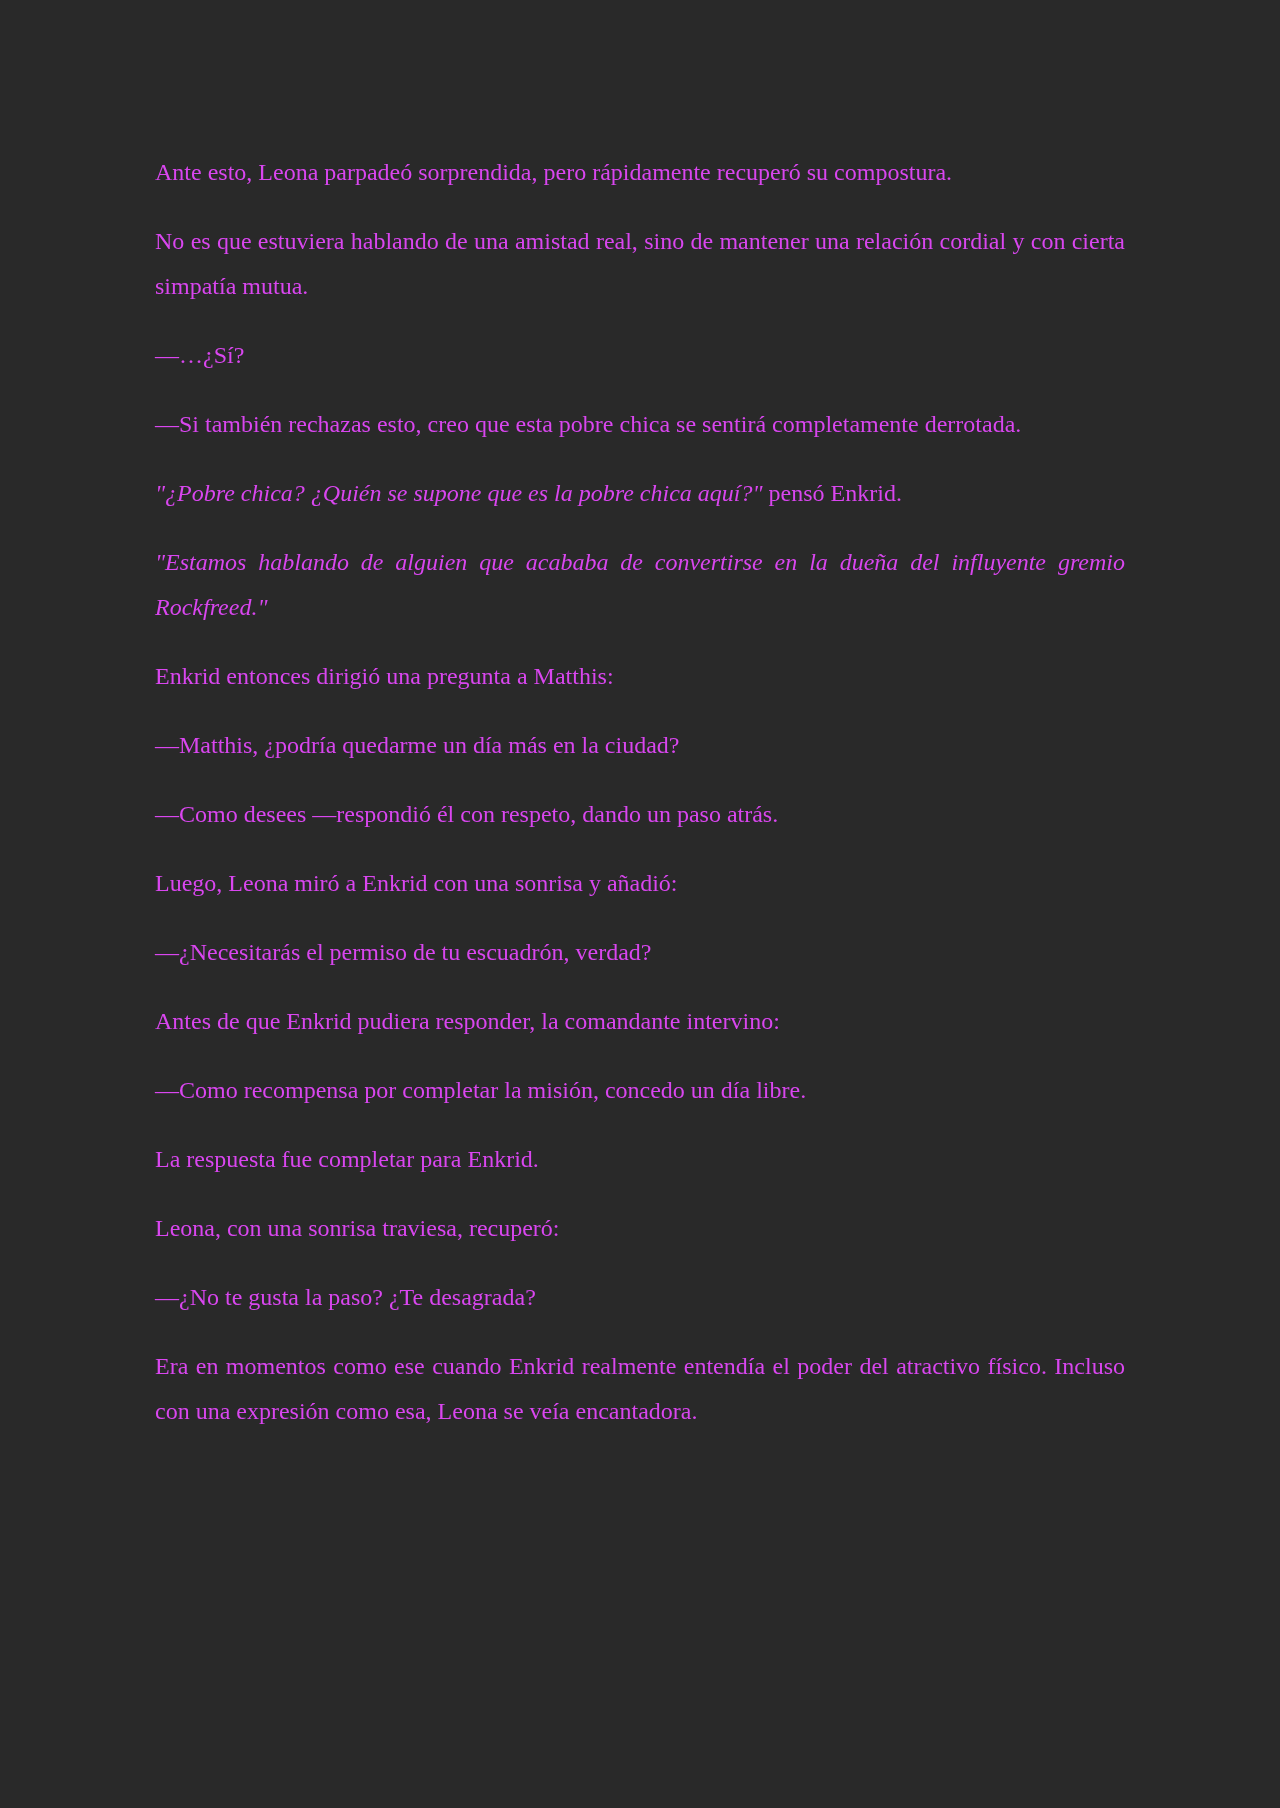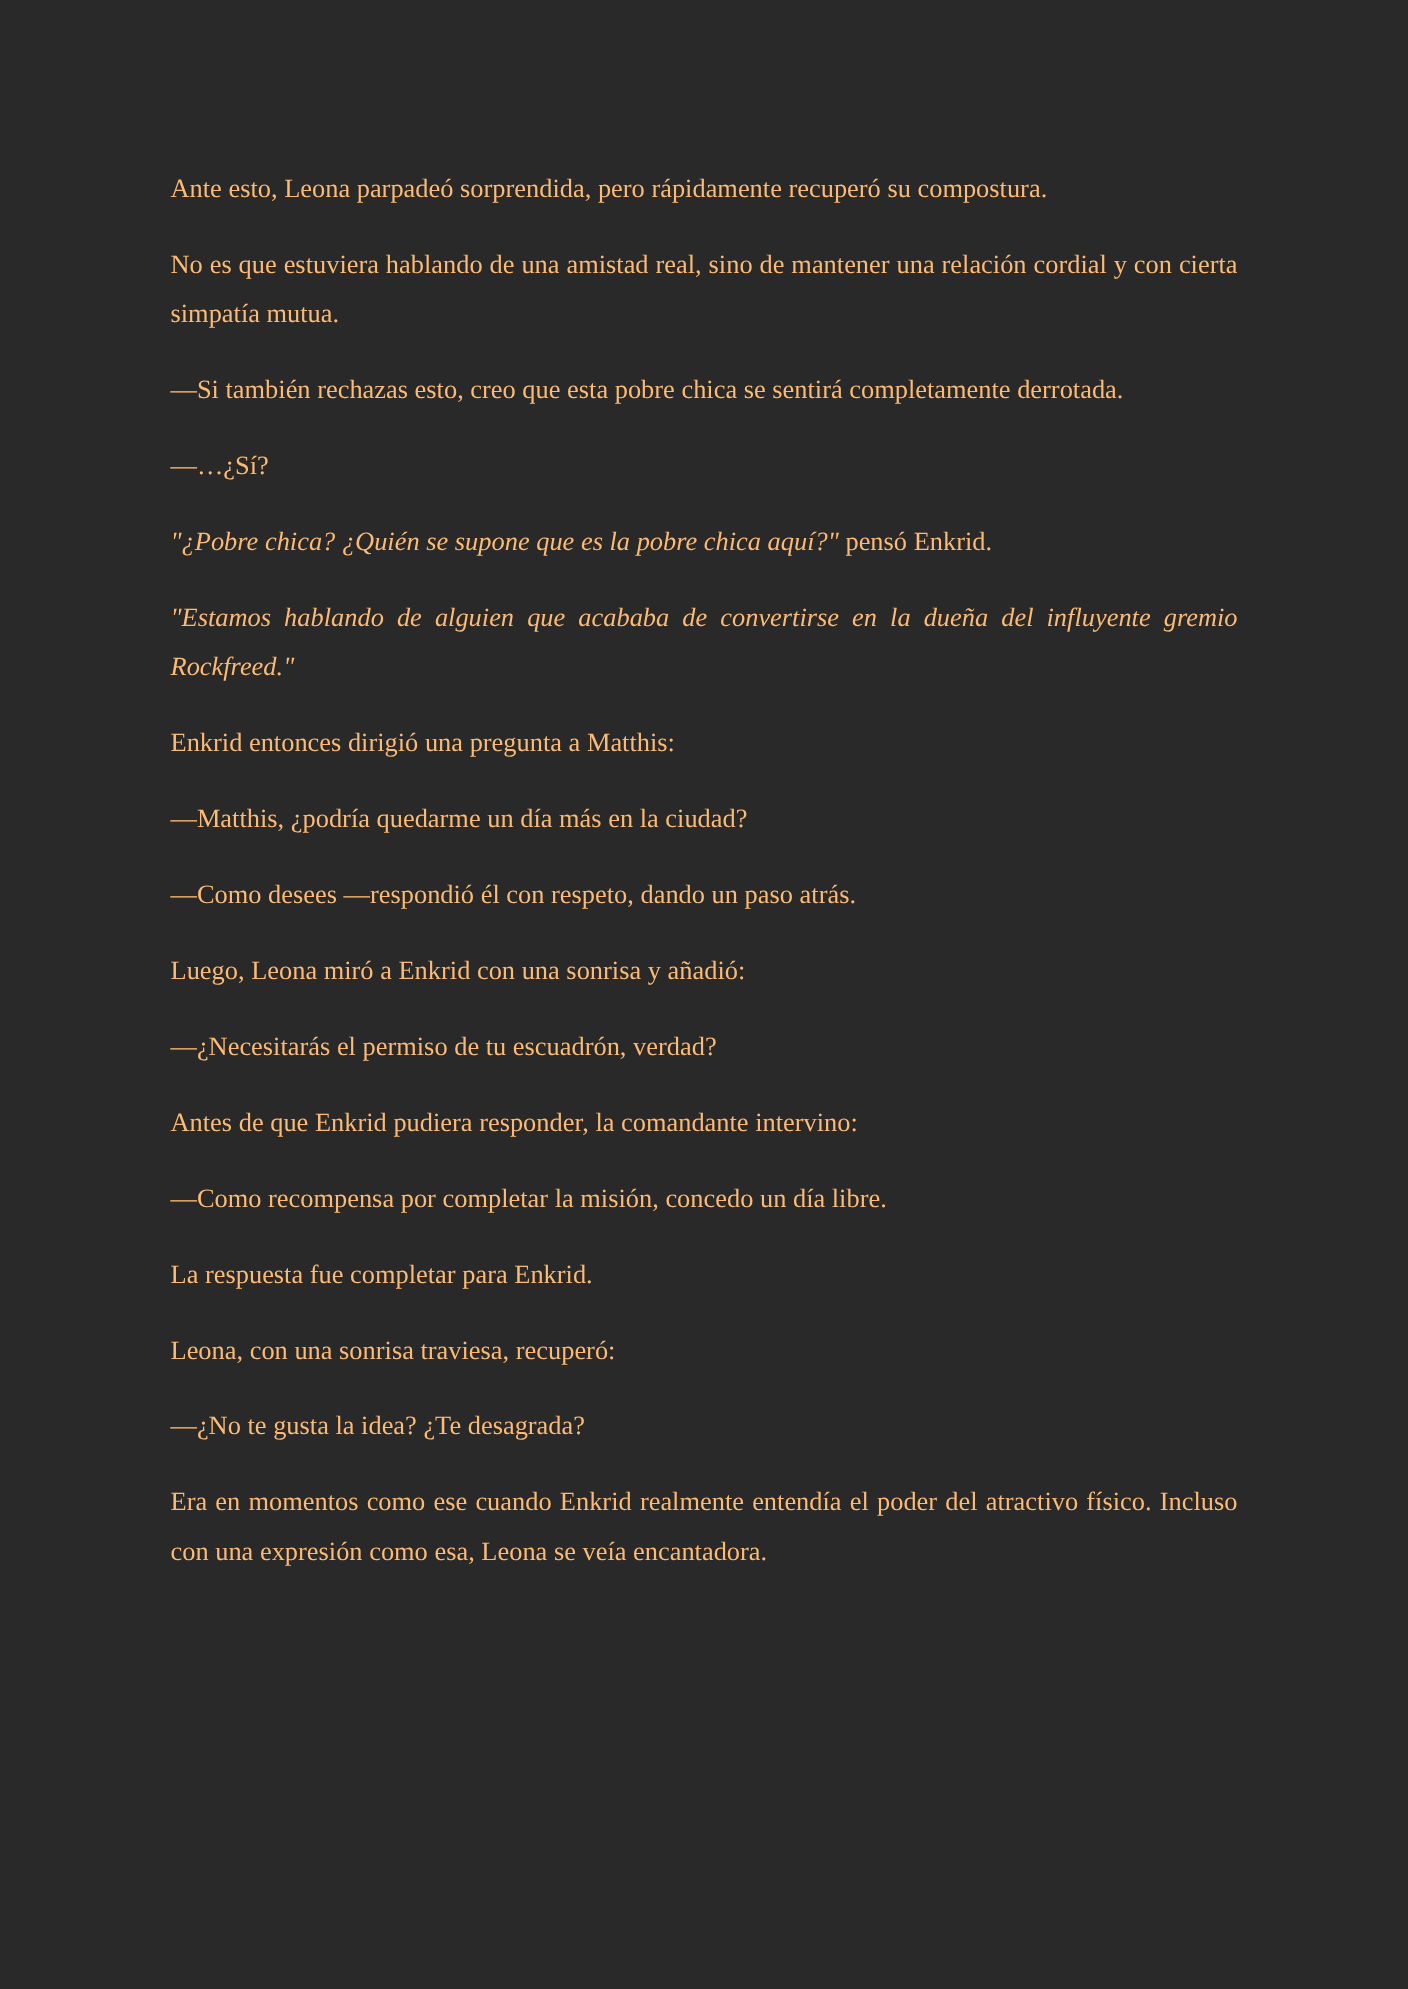--- a/index.html
+++ b/index.html
@@ -16,51 +16,51 @@
       position: relative;
       width: 1280px;
       padding: 150px 155px 0 155px;
       box-sizing: border-box;
     }
     .chapter-text {
       width: 970px;
       font-family: "Liberation Serif", serif;
       font-size: 24px;
       line-height: 45px;
-      color: #fdba74;
+      color: #d946ef;
       text-align: justify;
     }
     .chapter-text p {
       margin: 0 0 24px 0;
     }
     .chapter-text p.italic {
       font-style: italic;
     }
     .chapter-text em {
       font-style: italic;
     }
   </style>
 </head>
 <body>
 
 <div class="reader">
   <div class="chapter-text">
     <p>Ante esto, Leona parpadeó sorprendida, pero rápidamente recuperó su compostura.</p>
     <p>No es que estuviera hablando de una amistad real, sino de mantener una relación cordial y con cierta simpatía mutua.</p>
+    <p>—…¿Sí?</p>
     <p>—Si también rechazas esto, creo que esta pobre chica se sentirá completamente derrotada.</p>
-    <p>—…¿Sí?</p>
     <p>
       <em>"¿Pobre chica? ¿Quién se supone que es la pobre chica aquí?"</em><span> pensó Enkrid.</span>
     </p>
     <p class="italic">"Estamos hablando de alguien que acababa de convertirse en la dueña del influyente gremio Rockfreed."</p>
     <p>Enkrid entonces dirigió una pregunta a Matthis:</p>
     <p>—Matthis, ¿podría quedarme un día más en la ciudad?</p>
     <p>—Como desees —respondió él con respeto, dando un paso atrás.</p>
     <p>Luego, Leona miró a Enkrid con una sonrisa y añadió:</p>
     <p>—¿Necesitarás el permiso de tu escuadrón, verdad?</p>
     <p>Antes de que Enkrid pudiera responder, la comandante intervino:</p>
     <p>—Como recompensa por completar la misión, concedo un día libre.</p>
     <p>La respuesta fue completar para Enkrid.</p>
     <p>Leona, con una sonrisa traviesa, recuperó:</p>
-    <p>—¿No te gusta la idea? ¿Te desagrada?</p>
+    <p>—¿No te gusta la paso? ¿Te desagrada?</p>
     <p>Era en momentos como ese cuando Enkrid realmente entendía el poder del atractivo físico. Incluso con una expresión como esa, Leona se veía encantadora.</p>
   </div>
 </div>
 
 </body></html>

